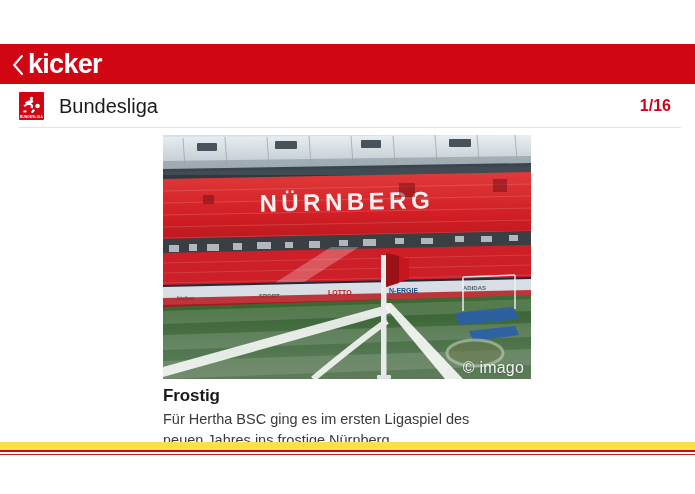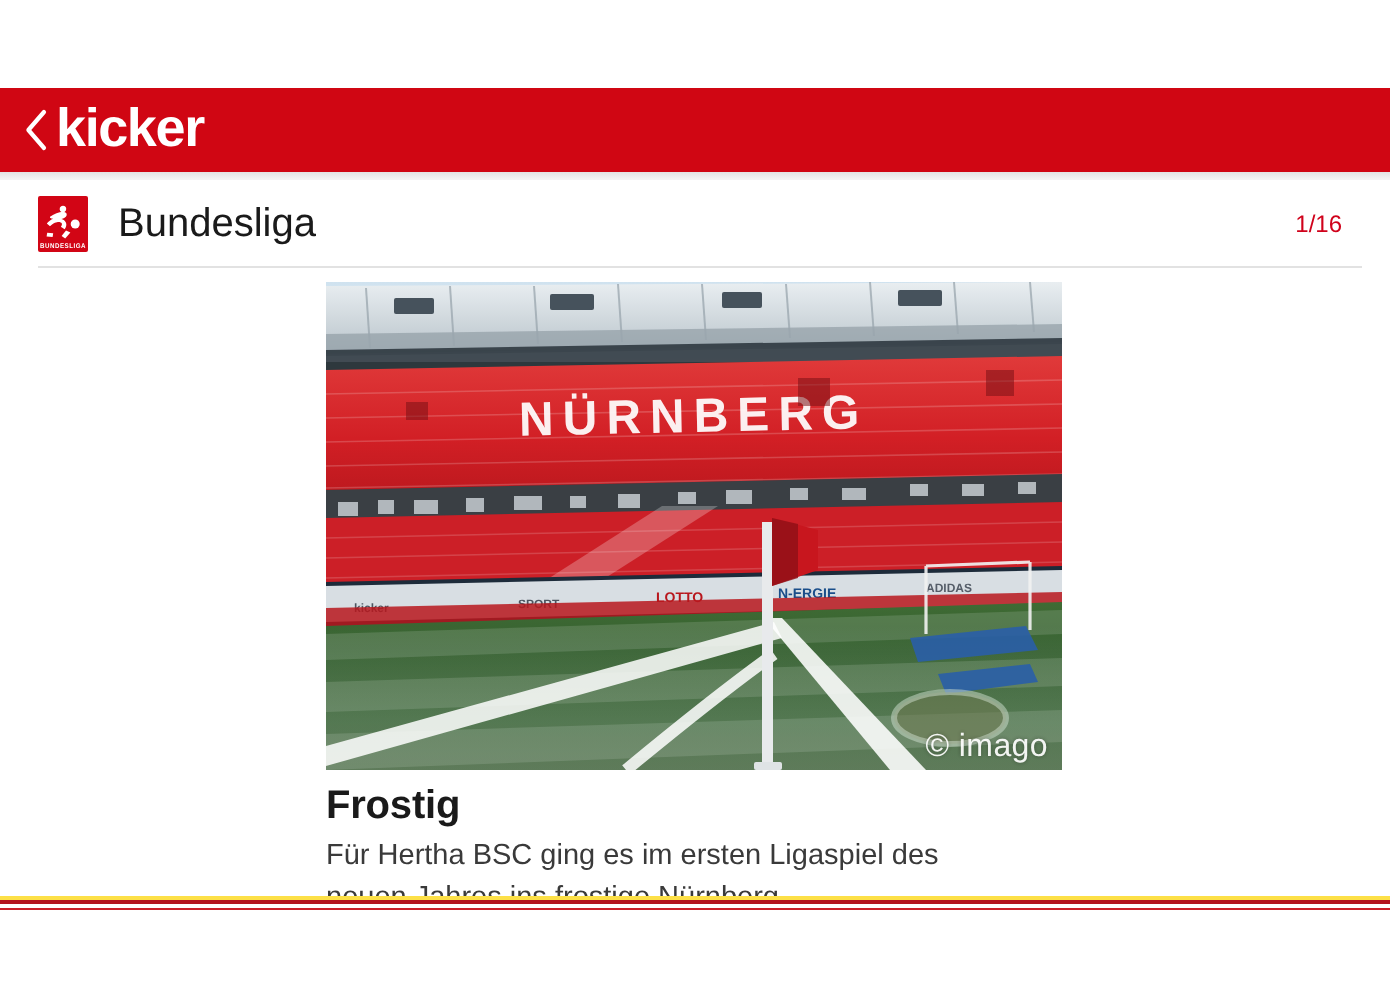--- a/index.html
+++ b/index.html
@@ -64,21 +64,21 @@
   .header-shadow {
     position: absolute;
     left: 0; top: 86px;
     width: 695px; height: 8px;
     background: linear-gradient(to bottom, #e3e3e3 0%, #f4f4f4 45%, #ffffff 100%);
   }
 
   
   .content-card {
     position: absolute;
-    left: 0; top: 90px;
+    left: 0; top: 84px;
     width: 695px;
     height: 358px;
     background: #ffffff;
     overflow: hidden;
   }
 
   
   .league-row {
     position: relative;
     height: 43px;
@@ -120,22 +120,22 @@
   .league-name {
     margin-left: 15px;
     font-size: 20px;
     color: #1a1a1a;
     font-weight: 400;
     line-height: 1;
     white-space: nowrap;
   }
   .counter {
     color: #d0021b;
-    font-size: 12px;
-    font-weight: 400;
+    font-size: 16px;
+    font-weight: 700;
     flex: 0 0 auto;
     line-height: 1;
     white-space: nowrap;
   }
   .league-divider {
     height: 1px;
     background: #e2e2e2;
     margin: 0 14px 0 19px;
   }
 
@@ -159,21 +159,21 @@
     bottom: 3px;
     color: #ffffff;
     font-size: 16px;
     line-height: 1;
     opacity: 0.92;
     letter-spacing: 0.2px;
     text-shadow: 0 0 2px rgba(0,0,0,0.35);
   }
 
   .headline {
-    font-size: 20px;
+    font-size: 17px;
     font-weight: 700;
     color: #1a1a1a;
     margin: 7px 0 0 0;
     line-height: 1.15;
     letter-spacing: -0.1px;
   }
   .teaser {
     font-size: 14.5px;
     color: #3a3a3a;
     line-height: 1.45;

